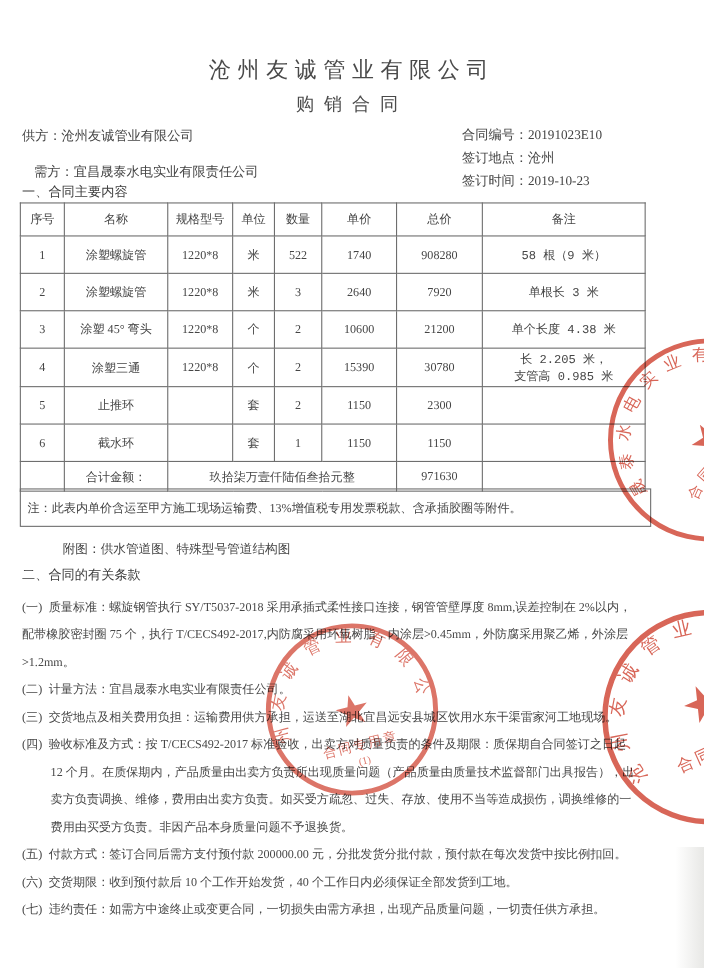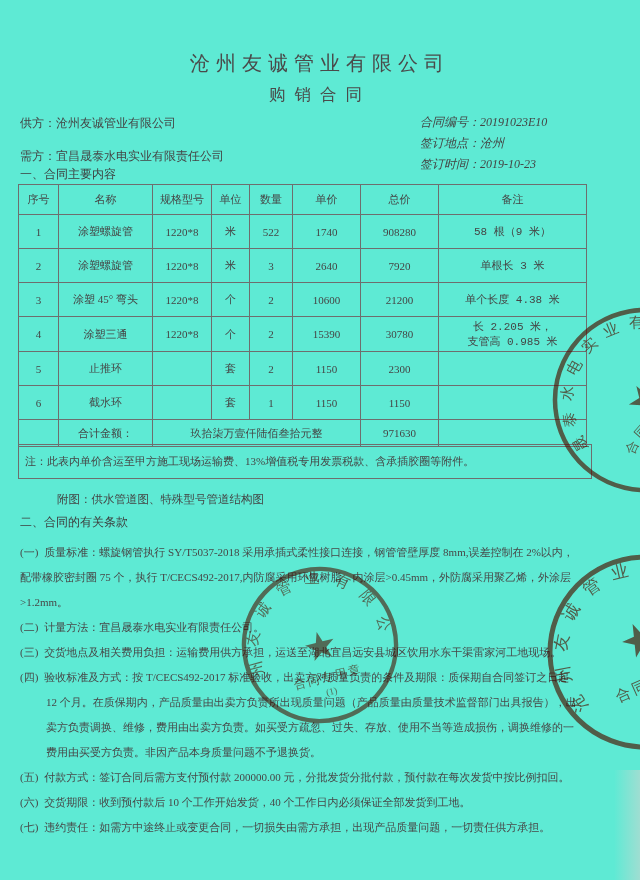--- a/index.html
+++ b/index.html
@@ -1,28 +1,28 @@
 <!DOCTYPE html>
 <html><head>
 <meta charset="utf-8">
 <style>
   html,body{margin:0;padding:0;background:#e9e9e7;}
   .page{
     position:relative;width:640px;height:880px;margin:0 auto;
-    background:#5eead4;overflow:hidden;
+    background:#ffffff;overflow:hidden;
     font-family:"Liberation Serif","DejaVu Serif",serif;
     color:#424242;
   }
   .abs{position:absolute;}
   .doc-title{top:50px;left:0;width:100%;text-align:center;font-size:20px;letter-spacing:6px;color:#4a4a4a;}
   .doc-subtitle{top:84px;left:0;width:100%;text-align:center;font-size:16.5px;letter-spacing:9px;color:#4a4a4a;}
   .meta{font-size:12px;color:#444;}
   .meta-left-supplier{top:115px;left:20px;}
-  .meta-left-buyer{top:148px;left:20px;}
-  .meta-right{top:112px;left:420px;line-height:21px;font-style:italic;}
+  .meta-left-buyer{top:148px;left:31px;}
+  .meta-right{top:112px;left:420px;line-height:21px;}
   .meta-right .row{white-space:nowrap;}
   .sec-heading{font-size:12px;color:#3d3d3d;}
   .sec1-heading{top:166px;left:20px;}
   .sec2-heading{top:514px;left:20px;}
 
   table.items{top:184px;left:18px;border-collapse:collapse;table-layout:fixed;}
   table.items td,table.items th{
     border:1px solid #6e6e6e;font-weight:normal;text-align:center;
     font-size:11px;color:#454545;padding:2px 3px;overflow:hidden;
   }

